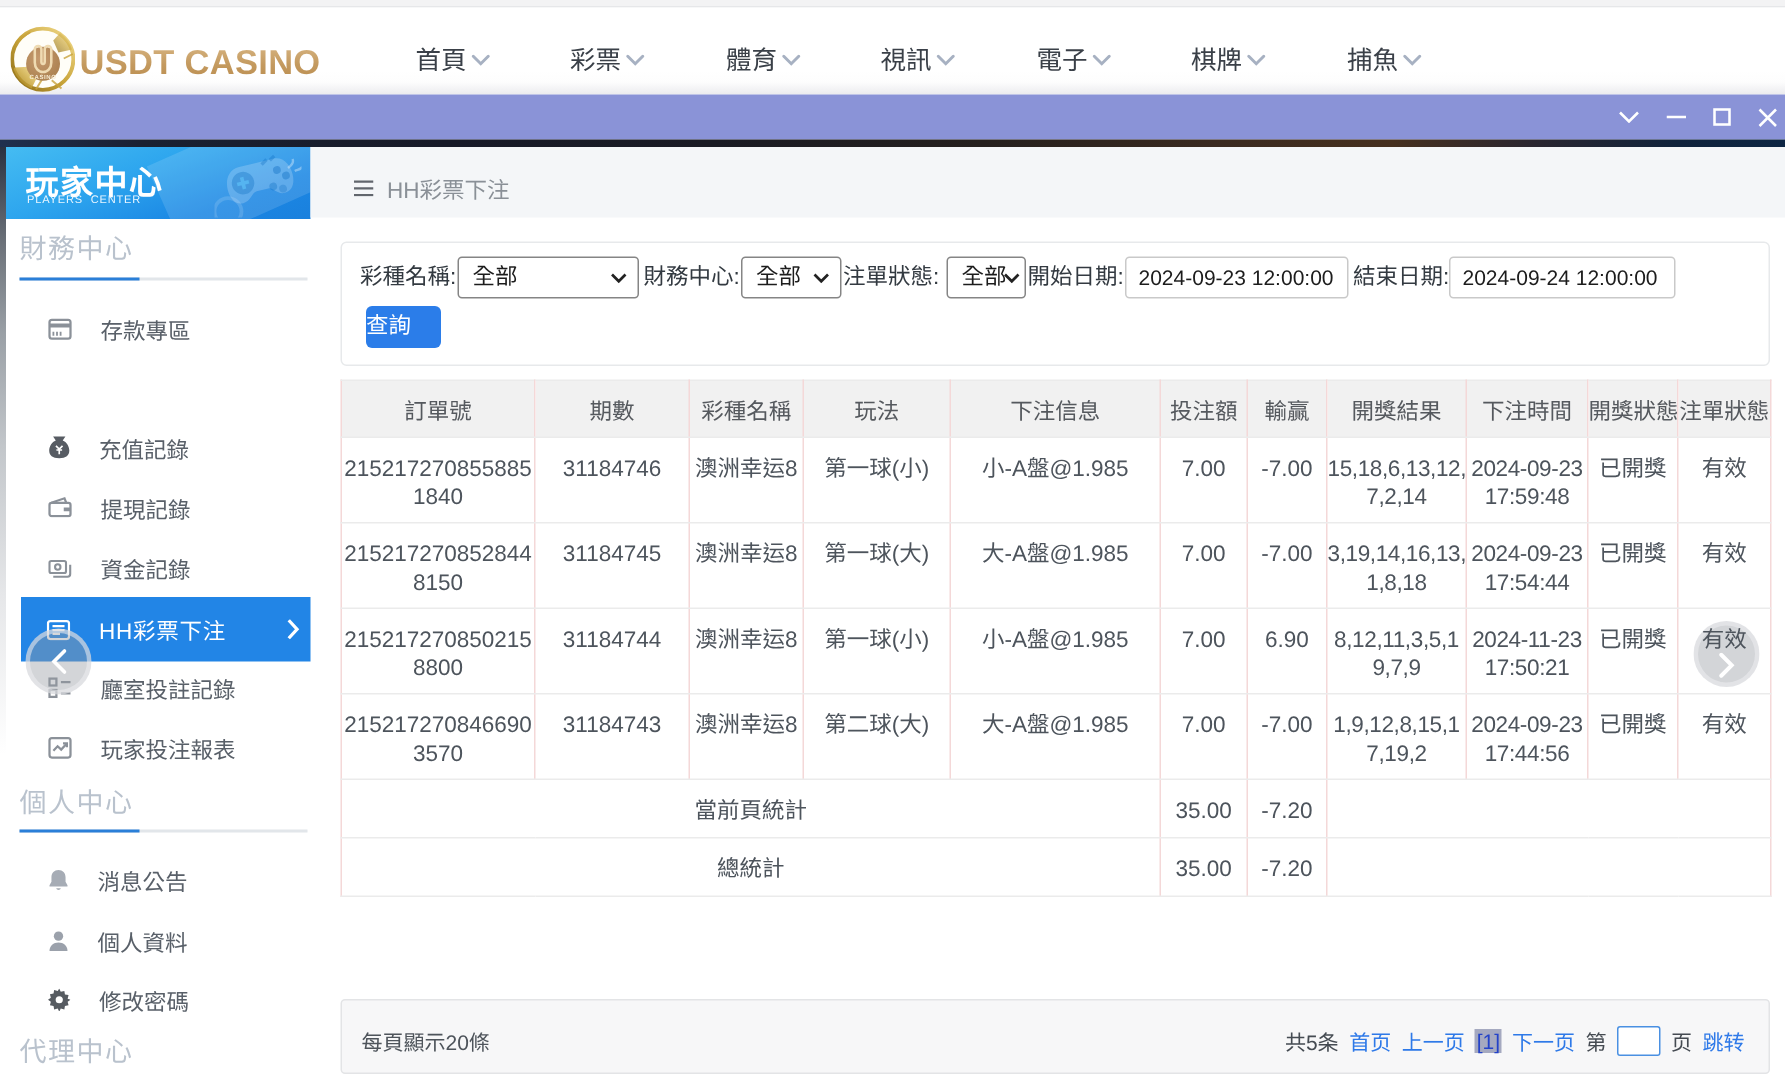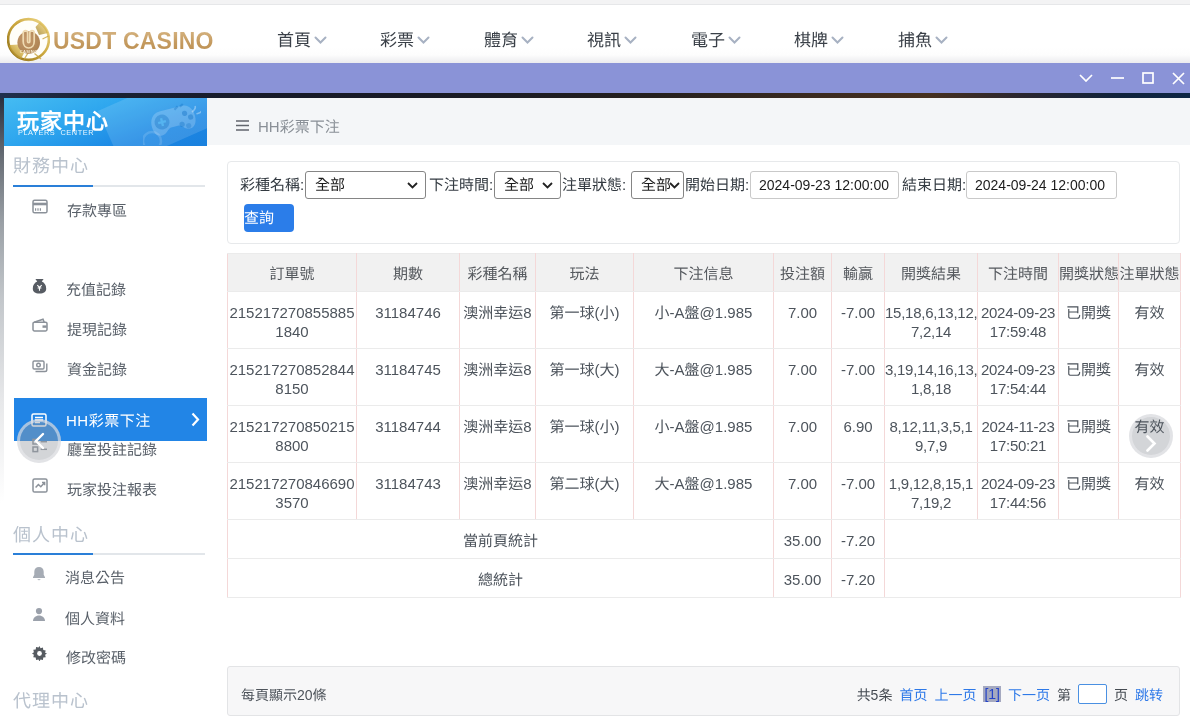--- a/index.html
+++ b/index.html
@@ -20,21 +20,21 @@
   background:linear-gradient(180deg,#2a3140 0%,#6a7078 10%,#9aa0a6 20%,#c2c6ca 32%,#e6e7e9 48%,#fff 65%)}
 
 #side{left:4px;top:98px;width:203px;height:623px;background:#fff}
 #shead{position:absolute;left:0;top:0;width:203px;height:48px;overflow:hidden;
   background:linear-gradient(160deg,#45bcf2 0%,#2da5ee 40%,#1b87e4 75%,#1a80dd 100%)}
 #shead .t1{position:absolute;left:13px;top:5px;font-size:22px;font-weight:bold;color:#fff;letter-spacing:1px}
 #shead .t2{position:absolute;left:14px;top:31px;font-size:8px;color:#eaf6ff;letter-spacing:.6px;transform:scale(.92);transform-origin:0 0}
 .stitle{position:absolute;left:9px;font-size:18px;color:#b9c2cd;letter-spacing:1px}
 .sline{position:absolute;left:9px;width:192px;height:2px;background:#e2e6ea}
 .sline i{position:absolute;left:0;top:0;width:80px;height:2px;background:#2a7fd8;display:block}
-.mi{position:absolute;left:0;width:203px;height:40px;display:flex;color:#596069;font-size:15px}
+.mi{position:absolute;left:0;width:203px;height:40px;display:flex;align-items:center;color:#596069;font-size:15px}
 .mi svg{margin-left:28px;flex:none}
 .mi span{margin-left:19px;letter-spacing:0}
 #sel{position:absolute;left:10px;top:300px;width:193px;height:43px;background:#2285e6;display:flex;align-items:center;color:#fff;font-size:15px}
 #sel svg{margin-left:17px;flex:none}
 #sel span{margin-left:19px;letter-spacing:.5px}
 #sel .arr{position:absolute;right:7px;top:14px}
 
 #crumbband{left:207px;top:98px;width:983px;height:47px;background:#f4f6f8}
 #crumb{position:absolute;left:29px;top:17px;display:flex;align-items:center;color:#8a9097;font-size:15px}
 #crumb svg{margin-right:9px}
@@ -274,21 +274,21 @@
         <g stroke="#61666d" stroke-width="1.5">
           <path d="M0 1h13M0 5.5h13M0 10h13"></path>
         </g>
       </svg>HH彩票下注</div>
 </div>
 <div class="abs" id="fcard">
   <div class="flabel" style="left:12px">彩種名稱:</div>
   <div class="fsel" style="left:77px;width:110px">全部<svg width="11" height="7" viewBox="0 0 11 7">
         <path d="M1 1l4.5 4.5L10 1" fill="none" stroke="#222" stroke-width="1.8"></path>
       </svg></div>
-  <div class="flabel" style="left:201px">下注時間:</div>
+  <div class="flabel" style="left:201px">財務中心:</div>
   <div class="fsel" style="left:266px;width:56px">全部<svg width="11" height="7" viewBox="0 0 11 7">
         <path d="M1 1l4.5 4.5L10 1" fill="none" stroke="#222" stroke-width="1.8"></path>
       </svg></div>
   <div class="flabel" style="left:334px">注單狀態:</div>
   <div class="fsel" style="left:403px;width:42px">全部<svg style="right:3px" width="11" height="7" viewBox="0 0 11 7">
         <path d="M1 1l4.5 4.5L10 1" fill="none" stroke="#222" stroke-width="1.8"></path>
       </svg></div>
   <div class="flabel" style="left:457px">開始日期:</div>
   <div class="finp" style="left:522px;width:139px">2024-09-23 12:00:00</div>
   <div class="flabel" style="left:674px">結束日期:</div>

